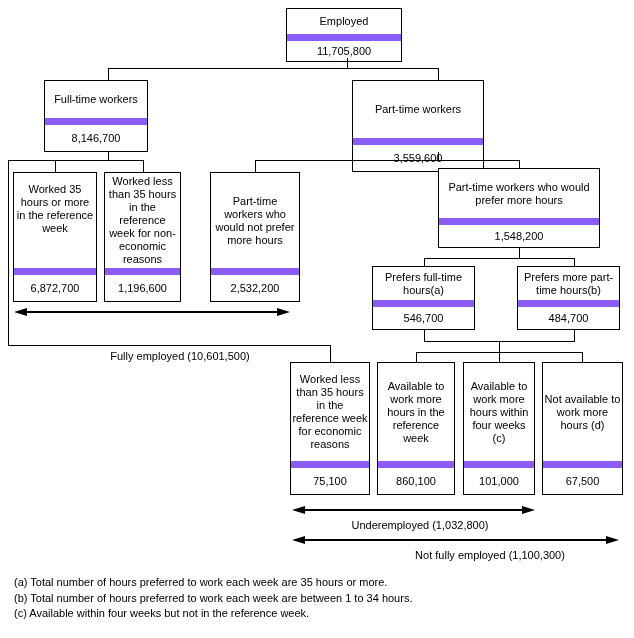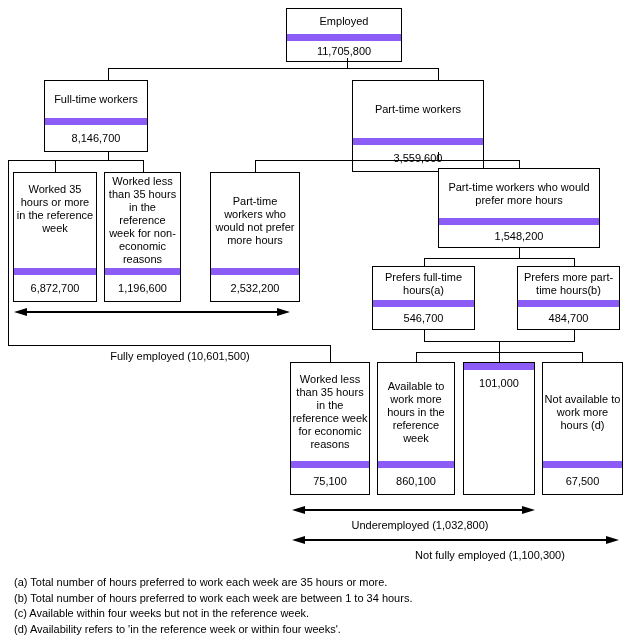--- a/index.html
+++ b/index.html
@@ -83,20 +83,21 @@
     <div class="label">Worked less than 35 hours in the reference week for economic reasons</div>
     <div class="value" style="height:26px;">75,100</div>
   </div>
 
   <div class="node" style="left:377px;top:362px;width:78px;height:133px;">
     <div class="label">Available to work more hours in the reference week</div>
     <div class="value" style="height:26px;">860,100</div>
   </div>
 
   <div class="node" style="left:463px;top:362px;width:72px;height:133px;">
+    <div class="label">Available to work more hours within four weeks (c)</div>
     <div class="value" style="height:26px;">101,000</div>
   </div>
 
   <div class="node" style="left:542px;top:362px;width:81px;height:133px;">
     <div class="label">Not available to work more hours (d)</div>
     <div class="value" style="height:26px;">67,500</div>
   </div>
 
   <div class="line vline" style="left:347px;top:58px;height:10px;"></div>
   <div class="line hline" style="left:108px;top:68px;width:330px;"></div>
@@ -149,16 +150,15 @@
     <span class="ah-l"></span>
     <span class="shaft"></span>
     <span class="ah-r"></span>
   </div>
   <div class="arrow-label" style="left:365px;top:549px;width:250px;">Not fully employed (1,100,300)</div>
 
   <div class="footnotes">
     <div>(a) Total number of hours preferred to work each week are 35 hours or more.</div>
     <div>(b) Total number of hours preferred to work each week are between 1 to 34 hours.</div>
     <div>(c) Available within four weeks but not in the reference week.</div>
-    <div>(d) Availability refers to 'in the reference week or within four weeks'.</div>
   </div>
 
 </div>
 
 </body></html>

